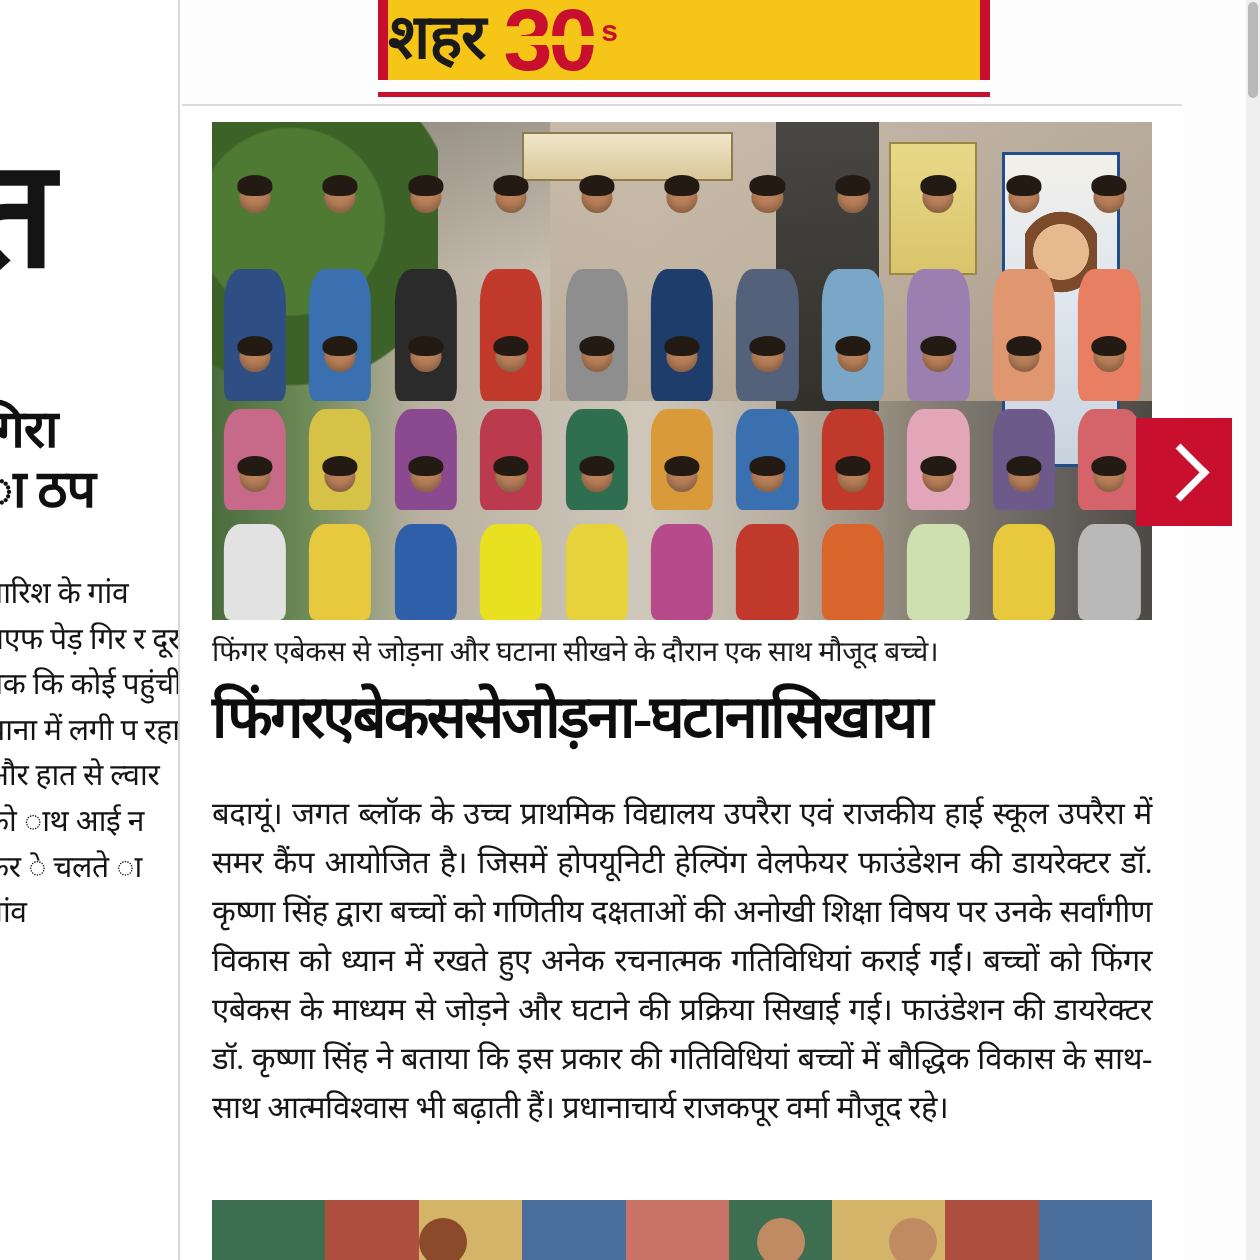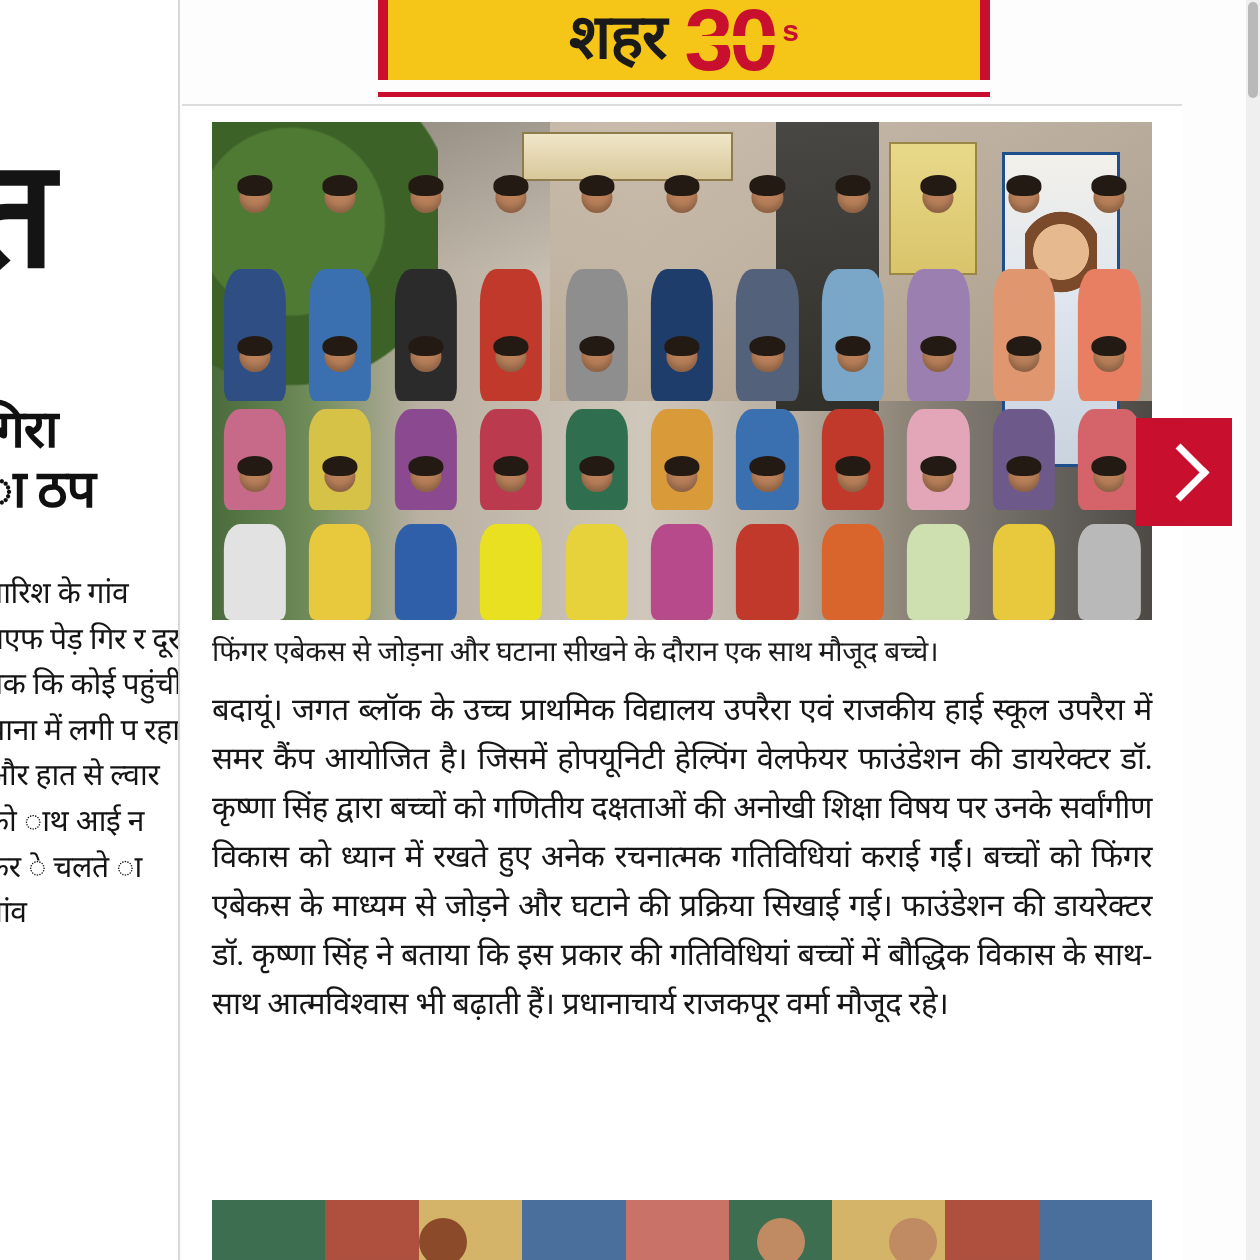--- a/index.html
+++ b/index.html
@@ -84,21 +84,21 @@
     left: 378px;
     top: 0;
     width: 612px;
     height: 80px;
     background: #f5c518;
     border-left: 10px solid #c8102e;
     border-right: 10px solid #c8102e;
     box-sizing: border-box;
     display: flex;
     align-items: center;
-    justify-content: center;
+    justify-content: flex-start;
     gap: 18px;
   }
   .banner-word {
     font-family: "Liberation Serif", serif;
     font-weight: bold;
     font-size: 62px;
     color: #1a1a1a;
     letter-spacing: -1px;
     line-height: 1;
     padding-bottom: 6px;
@@ -556,20 +556,21 @@
         <div class="person">
             <div class="body" style="background:#b9b9b9"></div>
             <div class="head"></div>
             <div class="hair"></div>
           </div>
       </div>
     </div>
 
     <div class="caption">फिंगर एबेकस से जोड़ना और घटाना सीखने के दौरान एक साथ मौजूद बच्चे।</div>
 
+    <h1 class="headline">फिंगरएबेकससेजोड़ना-घटानासिखाया</h1>
 
     <p class="body-text">
       <span class="dateline">बदायूं।</span><span> जगत ब्लॉक के उच्च प्राथमिक विद्यालय उपरैरा एवं राजकीय हाई स्कूल उपरैरा में समर कैंप आयोजित है। जिसमें होपयूनिटी हेल्पिंग वेलफेयर फाउंडेशन की डायरेक्टर डॉ. कृष्णा सिंह द्वारा बच्चों को गणितीय दक्षताओं की अनोखी शिक्षा विषय पर उनके सर्वांगीण विकास को ध्यान में रखते हुए अनेक रचनात्मक गतिविधियां कराई गईं। बच्चों को फिंगर एबेकस के माध्यम से जोड़ने और घटाने की प्रक्रिया सिखाई गई। फाउंडेशन की डायरेक्टर डॉ. कृष्णा सिंह ने बताया कि इस प्रकार की गतिविधियां बच्चों में बौद्धिक विकास के साथ-साथ आत्मविश्वास भी बढ़ाती हैं। प्रधानाचार्य राजकपूर वर्मा मौजूद रहे।</span>
     </p>
   </div>
 
   <div class="photo2">
     <div class="strip"></div>
     <div class="p2head" style="left:22%;background:#8b4a2a"></div>
     <div class="p2head" style="left:58%;"></div>

